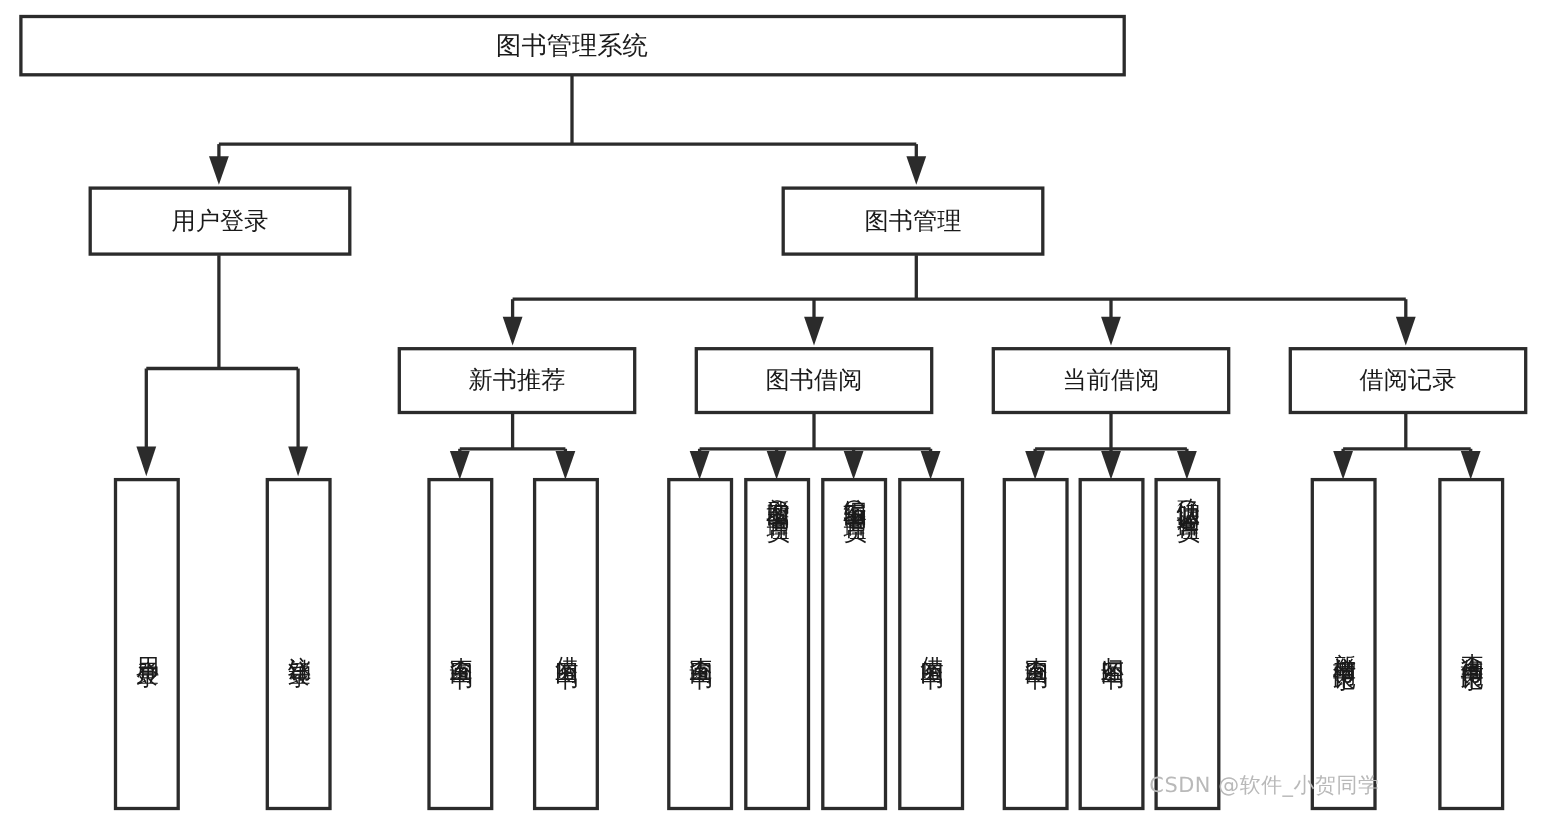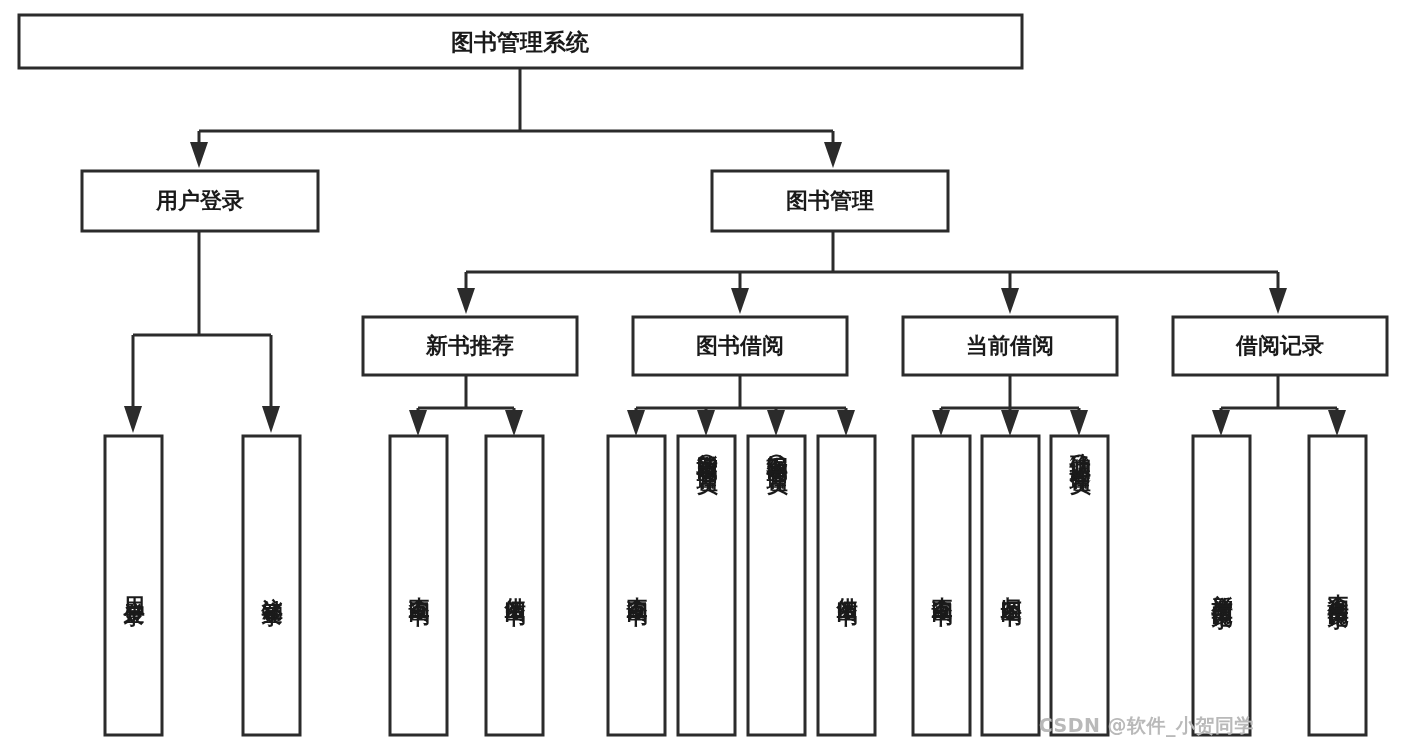--- a/index.html
+++ b/index.html
@@ -12,21 +12,20 @@
     width: 1405px;
     height: 747px;
     font-family: "DejaVu Sans", "Liberation Sans", sans-serif;
     position: relative;
     overflow: hidden;
   }
   #diagram-root {
     position: relative;
     width: 1262px;
     height: 747px;
-    font-weight: bold;
   }
   svg.diagram-canvas {
     position: absolute;
     left: 0;
     top: 0;
     width: 1405px;
     height: 747px;
     display: block;
   }
   .node-box {
@@ -77,21 +76,21 @@
     font-size: 21px;
     line-height: 1.32;
     letter-spacing: 3px;
     color: #1a1a1a;
     white-space: nowrap;
     text-align: center;
   }
   .watermark {
     position: absolute;
     right: 8px;
-    bottom: 8px;
+    bottom: 20px;
     font-family: "DejaVu Sans", "Liberation Sans", sans-serif;
     font-size: 19px;
     color: #b9b9b9;
     white-space: nowrap;
     letter-spacing: 0.5px;
   }
 </style>
 </head>
 <body>
 

